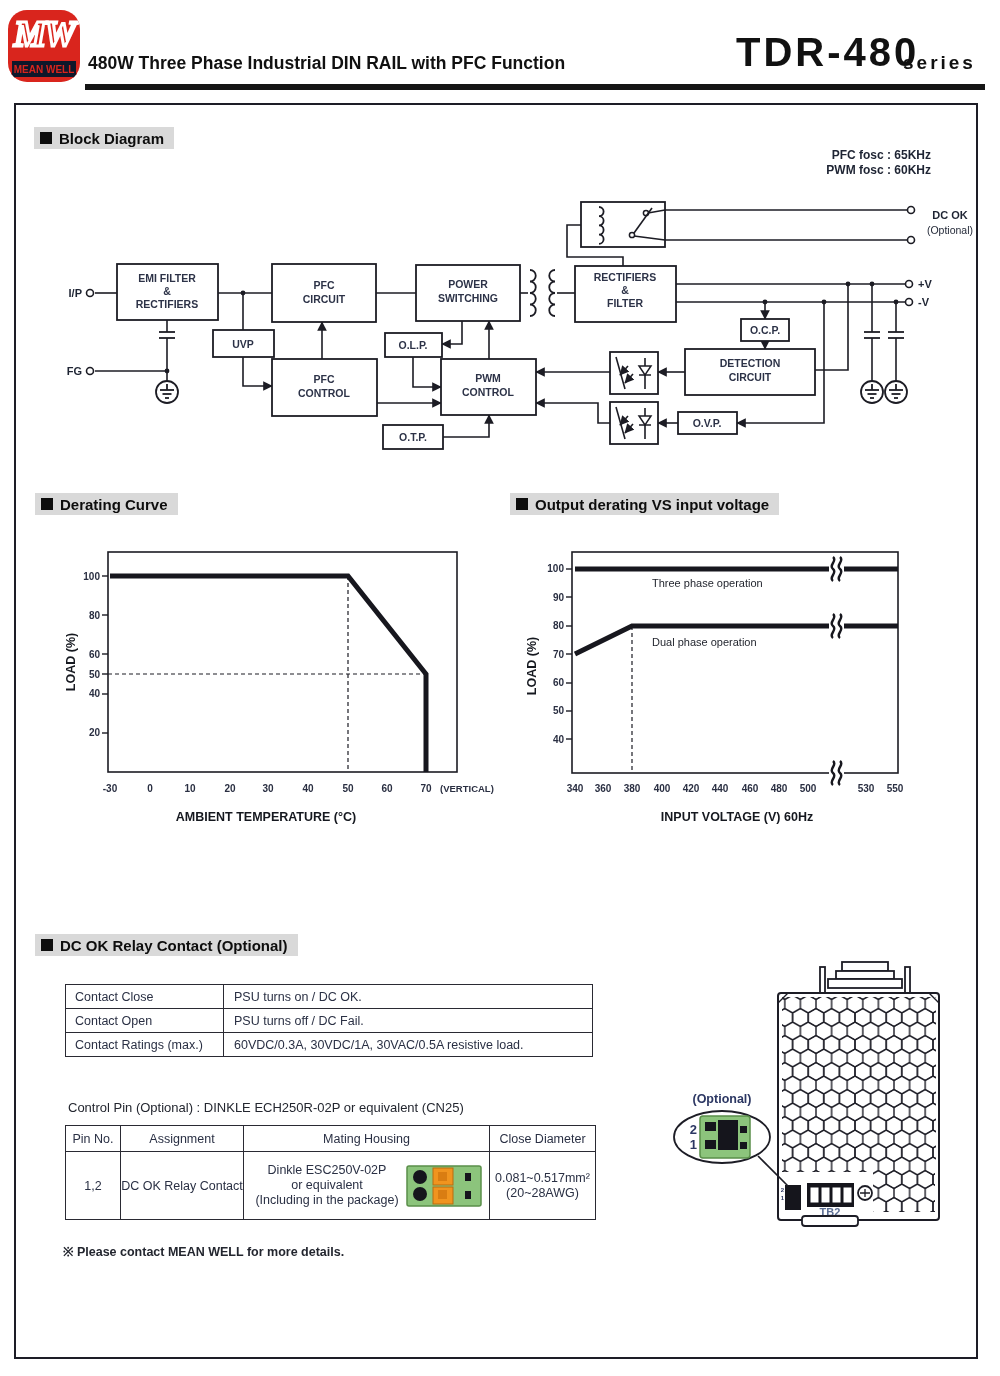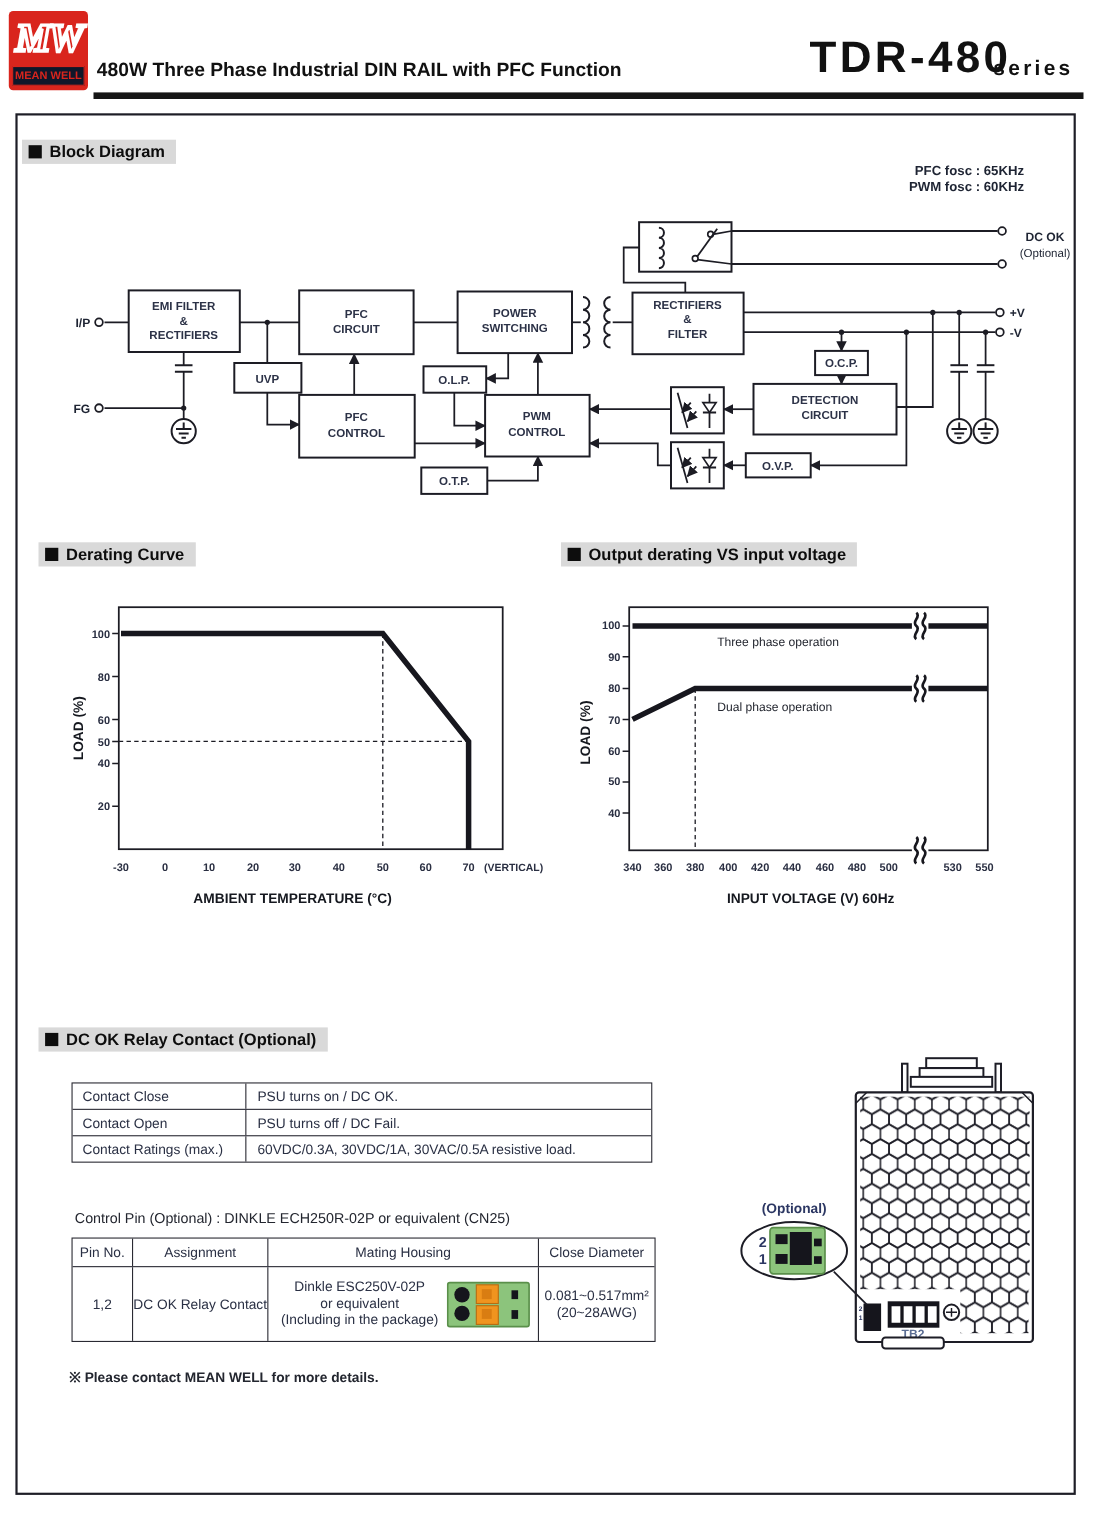--- a/index.html
+++ b/index.html
@@ -1,20 +1,20 @@
 <!DOCTYPE html>
 <html><head>
 <meta charset="utf-8">
 <style>
   html,body{margin:0;padding:0;background:#fff;}
   .page{position:relative;width:1000px;height:1376px;background:#fff;overflow:hidden;
         font-family:"Liberation Sans",sans-serif;color:#1f2430;}
   
   .logo{position:absolute;left:8px;top:10px;width:72px;height:72px;background:#d9251d;
-        border-radius:4px;overflow:hidden;}
+        border-radius:19px;overflow:hidden;}
   .logo-mw{position:absolute;left:0;top:1px;width:72px;height:46px;display:flex;align-items:center;
         justify-content:center;font:italic 900 36px "Liberation Serif",serif;color:#d9251d;
         -webkit-text-stroke:3px #fff;letter-spacing:-2px;}
   .logo-brand{position:absolute;left:3px;right:3px;bottom:4px;height:16px;background:#0f172a;
         border:1.5px solid #d9251d;display:flex;align-items:center;justify-content:center;
         font:900 10px "Liberation Sans",sans-serif;color:#d9251d;letter-spacing:0px;}
   .hd-title{position:absolute;left:88px;top:53px;font:700 17.5px "Liberation Sans",sans-serif;color:#111;white-space:nowrap;}
   .hd-model{position:absolute;left:698px;top:30px;font:800 40px "Liberation Sans",sans-serif;color:#111;
         letter-spacing:3px;white-space:nowrap;margin-left:38px;}
   .hd-series{position:absolute;left:903px;top:52px;font:700 19px "Liberation Sans",sans-serif;color:#111;letter-spacing:3px;}
@@ -60,21 +60,21 @@
     <div class="logo-mw">MW</div>
     <div class="logo-brand">MEAN WELL</div>
   </div>
   <div class="hd-title">480W  Three Phase Industrial DIN RAIL with PFC Function</div>
   <div class="hd-model">TDR-480</div>
   <div class="hd-series">series</div>
   <div class="hd-bar"></div>
 
   <div class="frame"></div>
 
-  <div class="chip" style="left:20px;top:127px;">
+  <div class="chip" style="left:34px;top:127px;">
     <div class="sq"></div>
     <div class="t">Block Diagram</div>
   </div>
   <div class="chip" style="left:35px;top:493px;text-align:center;">
     <div class="sq"></div>
     <div class="t">Derating Curve</div>
   </div>
   <div class="chip" style="left:510px;top:493px;">
     <div class="sq"></div>
     <div class="t">Output derating VS input voltage</div>

